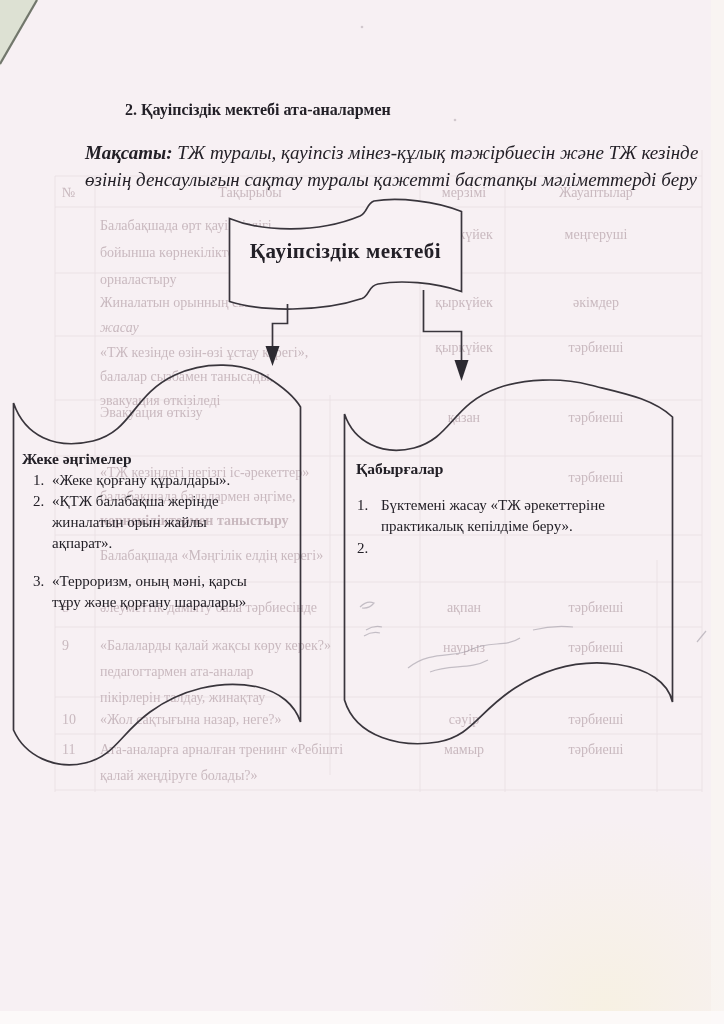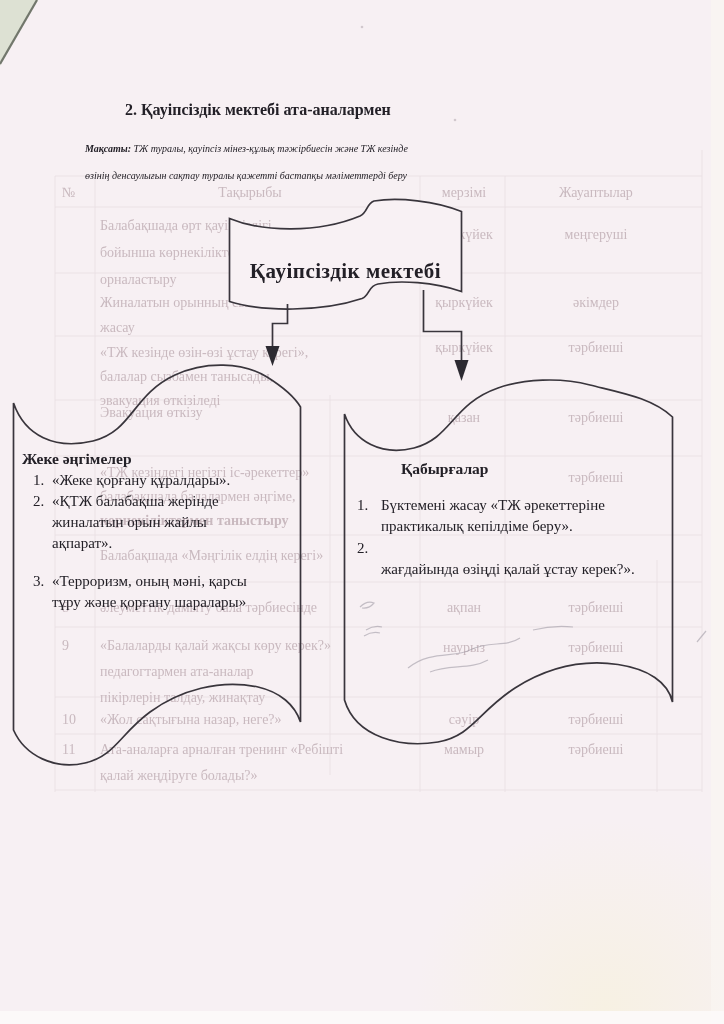--- a/index.html
+++ b/index.html
@@ -8,21 +8,21 @@
     background:
       radial-gradient(circle at 605px 1010px, rgba(247,241,224,.85) 0, rgba(247,241,224,0) 190px),
       linear-gradient(#f7f0f3,#f7f0f3);
     font-family:"Liberation Serif", serif;color:#232027;
   }
   .layer{position:absolute;left:0;top:0;width:724px;height:1024px;}
   svg.layer{pointer-events:none;}
   .txt{position:absolute;white-space:nowrap;line-height:1.1;}
   .b{font-weight:700;}
   .heading{font-size:16px;font-weight:700;}
-  .goal{font-size:10px;font-style:italic;}
+  .goal{font-size:19px;font-style:italic;}
   .bannertitle{font-size:21px;font-weight:700;text-align:center;letter-spacing:.5px;}
   .scrolltext{font-size:15px;}
   .scrollhead{font-size:15.5px;font-weight:700;}
   .ghost{
     position:absolute;white-space:nowrap;font-size:14px;
     color:#c9b9bf;filter:blur(.7px);line-height:1.1;
   }
   .ghost.ctr{text-align:center;}
   .edge-right{position:absolute;right:0;top:0;width:13px;height:1024px;background:rgba(250,246,242,.75);}
   .edge-bottom{position:absolute;left:0;bottom:0;width:724px;height:13px;background:rgba(252,249,250,.9);}
@@ -60,21 +60,21 @@
       <div class="ghost" style="left: 62px; top: 185px;">№</div>
       <div class="ghost ctr" style="left: 150px; top: 185px; width: 200px;">Тақырыбы</div>
       <div class="ghost ctr" style="left: 418px; top: 185px; width: 92px;">мерзімі</div>
       <div class="ghost ctr" style="left: 512px; top: 185px; width: 168px;">Жауаптылар</div>
       <div class="ghost" style="left: 100px; top: 218px;">Балабақшада өрт қауіпсіздігі</div>
       <div class="ghost" style="left: 100px; top: 245px;">бойынша көрнекіліктер</div>
       <div class="ghost" style="left: 100px; top: 272px;">орналастыру</div>
       <div class="ghost ctr" style="left: 418px; top: 227px; width: 92px;">қыркүйек</div>
       <div class="ghost ctr" style="left: 512px; top: 227px; width: 168px;">меңгеруші</div>
       <div class="ghost" style="left: 100px; top: 295px;">Жиналатын орынның сызбасын</div>
-      <div class="ghost" style="left: 100px; top: 320px;">жасау</div>
+      <div class="ghost" style="left: 100px; top: 320px; font-style: italic;">жасау</div>
       <div class="ghost ctr" style="left: 418px; top: 295px; width: 92px;">қыркүйек</div>
       <div class="ghost ctr" style="left: 512px; top: 295px; width: 168px;">әкімдер</div>
       <div class="ghost" style="left: 100px; top: 345px;">«ТЖ кезінде өзін-өзі ұстау керегі»,</div>
       <div class="ghost" style="left: 100px; top: 369px;">балалар сызбамен танысады,</div>
       <div class="ghost" style="left: 100px; top: 393px;">эвакуация өткізіледі</div>
       <div class="ghost ctr" style="left: 418px; top: 340px; width: 92px;">қыркүйек</div>
       <div class="ghost ctr" style="left: 512px; top: 340px; width: 168px;">тәрбиеші</div>
       <div class="ghost" style="left: 100px; top: 405px;">Эвакуация өткізу</div>
       <div class="ghost ctr" style="left: 418px; top: 410px; width: 92px;">қазан</div>
       <div class="ghost ctr" style="left: 512px; top: 410px; width: 168px;">тәрбиеші</div>
@@ -154,35 +154,34 @@
   </svg>
 
   <div class="txt heading" style="left:125px;top:101px;">2. Қауіпсіздік мектебі ата-аналармен</div>
 
   <div class="txt goal" style="left:85px;top:143px;">
     <span class="b">Мақсаты:</span>
     <span>ТЖ туралы, қауіпсіз мінез-құлық тәжірбиесін және ТЖ кезінде</span>
   </div>
   <div class="txt goal" style="left:85px;top:170px;">өзінің денсаулығын сақтау туралы қажетті бастапқы мәліметтерді беру</div>
 
-  <div class="txt bannertitle" style="left:233px;top:240px;width:225px;margin-top:20px;">Қауіпсіздік мектебі</div>
+  <div class="txt bannertitle" style="left:233px;top:240px;width:225px;">Қауіпсіздік мектебі</div>
 
   <div class="txt scrollhead" style="left:22px;top:450px;">Жеке әңгімелер</div>
   <div class="txt scrolltext" style="left:33px;top:472px;">1.</div>
   <div class="txt scrolltext" style="left:52px;top:472px;">«Жеке қорғану құралдары».</div>
   <div class="txt scrolltext" style="left:33px;top:493px;">2.</div>
   <div class="txt scrolltext" style="left:52px;top:493px;">«ҚТЖ балабақша жерінде</div>
   <div class="txt scrolltext" style="left:52px;top:514px;">жиналатын орын жайлы</div>
   <div class="txt scrolltext" style="left:52px;top:535px;">ақпарат».</div>
   <div class="txt scrolltext" style="left:33px;top:573px;">3.</div>
   <div class="txt scrolltext" style="left:52px;top:594px;">тұру және қорғану шаралары»</div>
   <div class="txt scrolltext" style="left:52px;top:573px;">«Терроризм, оның мәні, қарсы</div>
 
-  <div class="txt scrollhead" style="left:356px;top:460px;margin-left:45px;">Қабырғалар</div>
+  <div class="txt scrollhead" style="left:356px;top:460px;">Қабырғалар</div>
   <div class="txt scrolltext" style="left:357px;top:497px;">1.</div>
   <div class="txt scrolltext" style="left:381px;top:497px;">Бүктемені жасау «ТЖ әрекеттеріне</div>
   <div class="txt scrolltext" style="left:381px;top:518px;">практикалық кепілдіме беру».</div>
   <div class="txt scrolltext" style="left:357px;top:540px;">2.</div>
-  <div class="txt scrolltext" style="left:381px;top:561px;">жағдайында өзіңді қалай ұстау керек?».</div>
 
   <div class="edge-right"></div>
   <div class="edge-bottom"></div>
 </div>
 
 </body></html>

